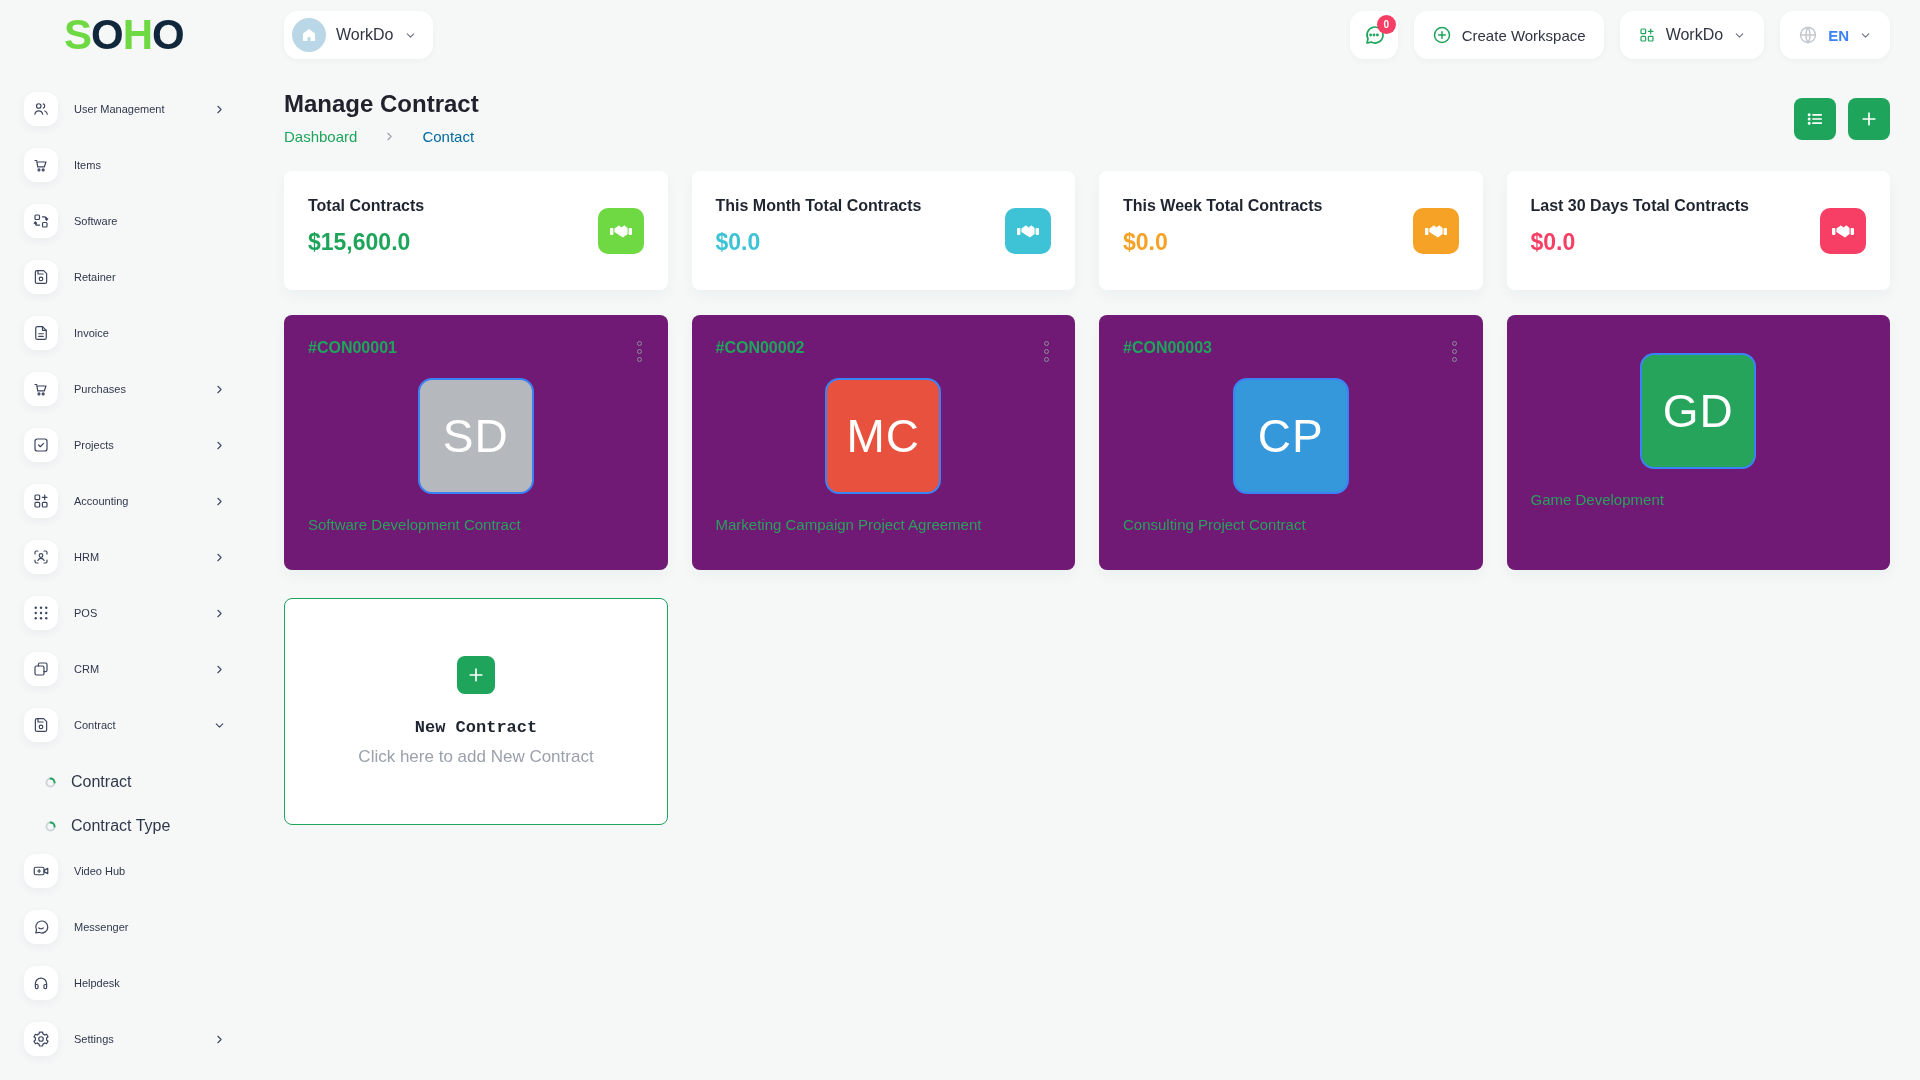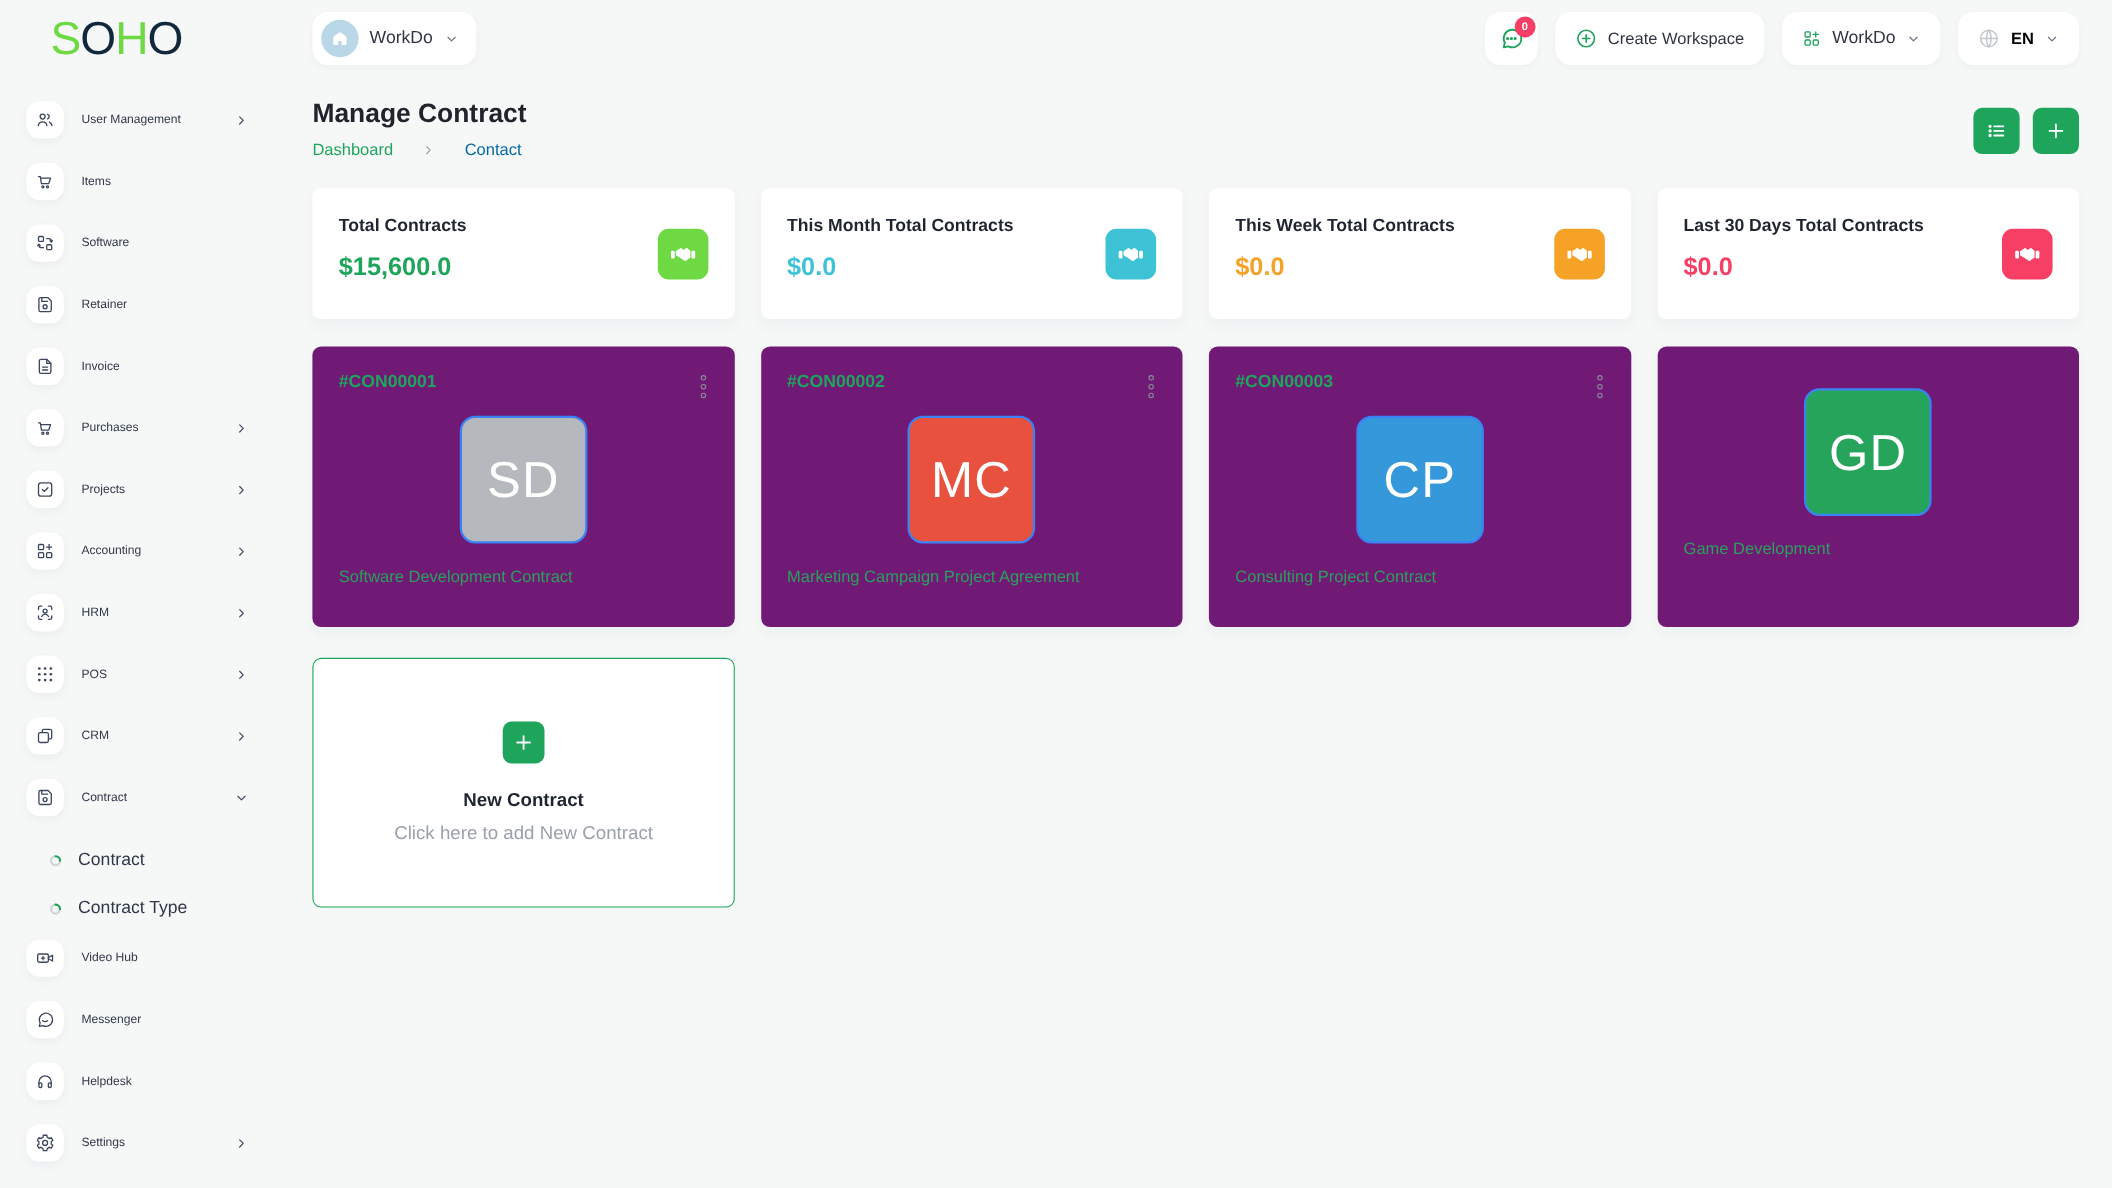--- a/index.html
+++ b/index.html
@@ -2,38 +2,38 @@
 <html><head>
 <meta charset="utf-8">
 <style>
   * { margin:0; padding:0; box-sizing:border-box; }
   html,body { width:1920px; height:1080px; overflow:hidden;
     font-family:"Liberation Sans","DejaVu Sans",sans-serif;
     background:#f6f8f8; color:#2f3542; }
 
   
   .header { position:relative; height:72px; }
-  .logo { position:absolute; left:46px; top:12px; font-size:42px; font-weight:400;
+  .logo { position:absolute; left:64px; top:12px; font-size:42px; font-weight:700;
     letter-spacing:-1px; line-height:46px; user-select:none; }
   .ws-pill { position:absolute; left:284px; top:11px; height:48px; background:#fff;
     border-radius:14px; display:flex; align-items:center; gap:10px; padding:0 16px 0 8px;
     box-shadow:0 2px 6px rgba(30,40,60,.04); cursor:pointer; }
   .ws-avatar { width:34px; height:34px; border-radius:50%; background:#b9d7e6;
     display:flex; align-items:center; justify-content:center; }
   .ws-label { font-size:16px; color:#2f3542; }
   .hdr-right { position:absolute; right:30px; top:11px; display:flex; gap:16px; align-items:center; }
   .pill { height:48px; background:#fff; border-radius:14px; display:flex; align-items:center;
     gap:10px; padding:0 18px; box-shadow:0 2px 6px rgba(30,40,60,.04); cursor:pointer;
     font-size:15px; color:#2f3542; }
   .chat-btn { position:relative; width:48px; justify-content:center; padding:0; }
   .badge { position:absolute; top:4px; right:2px; min-width:19px; height:19px; border-radius:50%;
     background:#f73e64; color:#fff; font-size:10px; font-weight:700; display:flex;
     align-items:center; justify-content:center; }
   .chev { color:#6b7280; display:flex; }
-  .lang-code { color:#000000; font-weight:700; }
+  .lang-code { color:#3b82f6; font-weight:700; }
 
   
   .sidebar { position:absolute; left:0; top:72px; bottom:0; width:252px; padding:20px 0 0 24px; }
   .side-item { display:flex; align-items:center; height:34px; margin-bottom:22px;
     cursor:pointer; padding-right:26px; }
   .icon-tile { width:34px; height:34px; background:#fff; border-radius:12px; flex:0 0 34px;
     display:flex; align-items:center; justify-content:center; color:#3c465e;
     box-shadow:0 3px 8px rgba(40,50,70,.06); }
   .side-label { margin-left:16px; font-size:11px; color:#30374a; flex:1 1 auto; }
   .side-chev { color:#3c465e; display:flex; }
@@ -73,21 +73,21 @@
   .cc-avatar { width:116px; height:116px; margin:14px auto 0 auto; border-radius:14px;
     border:2px solid #3b82f6; display:flex; align-items:center; justify-content:center;
     color:#fff; font-size:46px; letter-spacing:1px; cursor:pointer; }
   .cc-name { display:inline-block; margin-top:22px; font-size:15px; color:#2aa05c; cursor:pointer; }
 
   .new-row { margin-top:28px; }
   .new-card { width:384px; height:227px; background:#fff; border:1px solid #1ea55b; border-radius:8px;
     display:flex; flex-direction:column; align-items:center; justify-content:center; cursor:pointer; }
   .new-plus { width:38px; height:38px; border:none; border-radius:8px; background:#1ea55b; color:#fff;
     display:flex; align-items:center; justify-content:center; cursor:pointer; }
-  .new-title { margin-top:24px; font-size:17px; font-weight:700; color:#1f2530; }
+  .new-title { margin-top:24px; font-size:17px; font-weight:700; color:#1f2530;font-family:Liberation Mono, monospace; }
   .new-sub { margin-top:10px; font-size:17px; color:#9aa1ab; }
 
   svg { display:block; }
 </style>
 </head>
 <body>
 
 <div class="header">
   <div class="logo" id="logo"><span style="color:#6fd943">S</span><span style="color:#11273b">O</span><span style="color:#6fd943">H</span><span style="color:#11273b">O</span></div>
 

